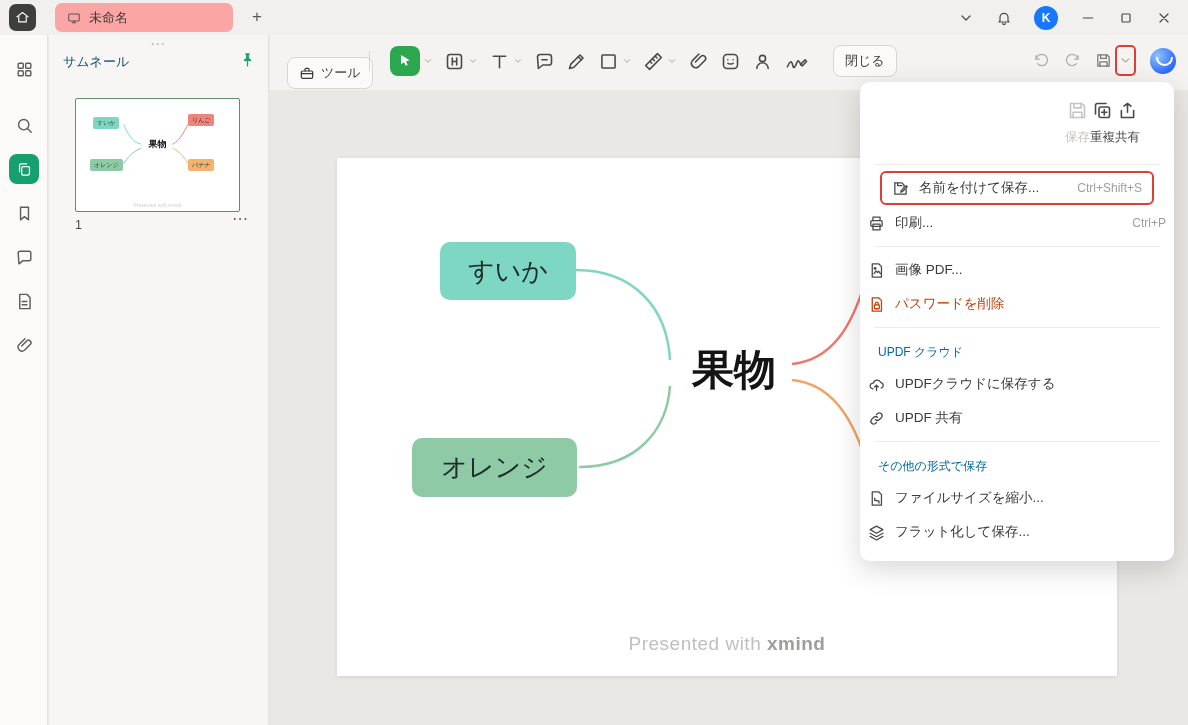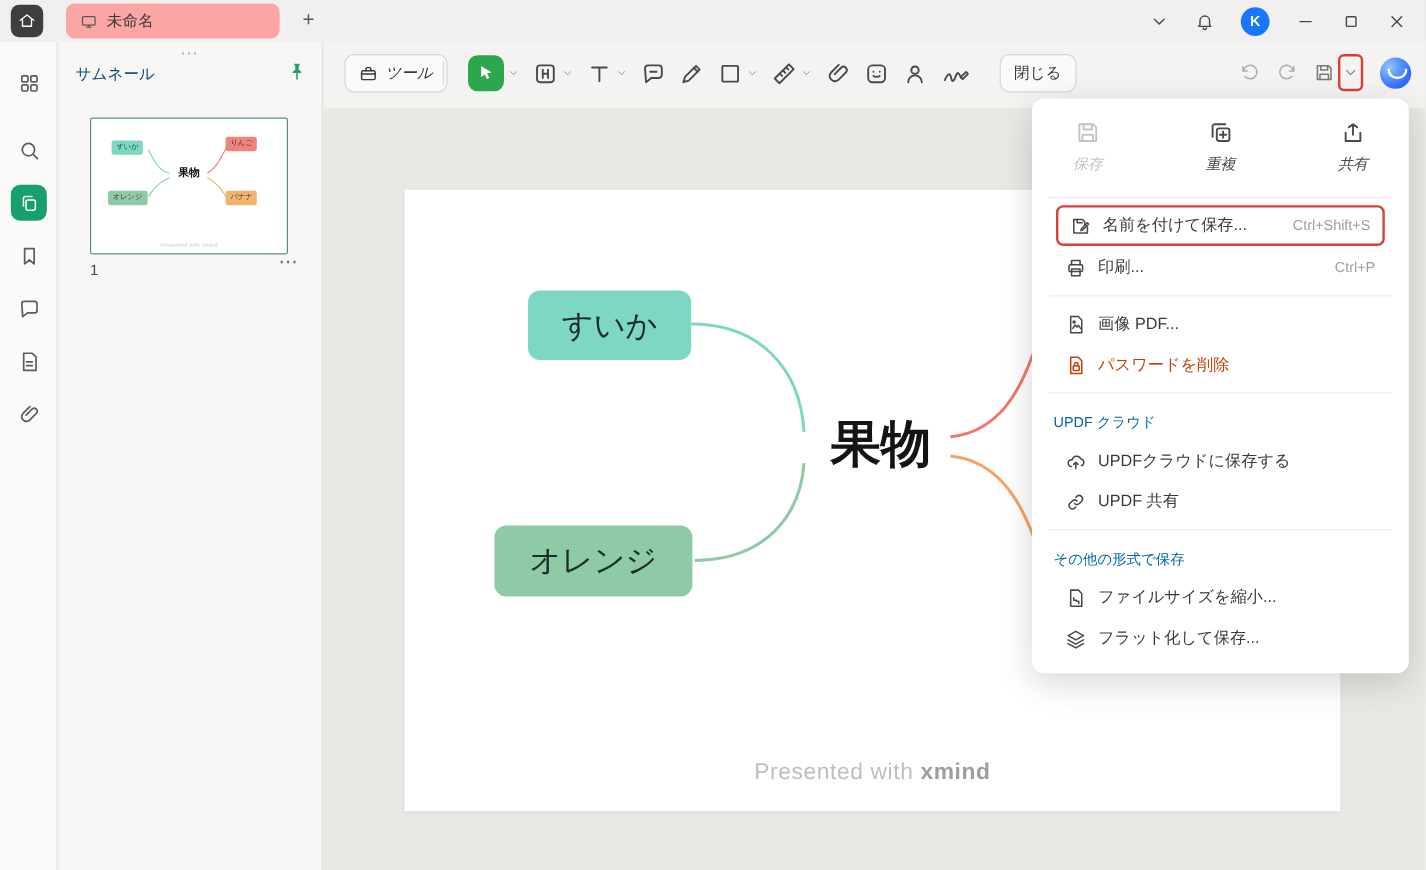--- a/index.html
+++ b/index.html
@@ -35,21 +35,21 @@
   .mini-center { position:absolute; left:50%; top:40%; transform:translate(-50%,-50%); font-size:9px; font-weight:700; color:#111; }
   .mini-svg { position:absolute; inset:0; width:100%; height:100%; }
   .mini-wm { position:absolute; bottom:3px; left:0; right:0; text-align:center; font-size:5px; color:#cfcecc; }
   .page-num { position:absolute; left:26px; top:183px; font-size:12.5px; color:#4a4947; }
   .thumb-more { position:absolute; right:20px; top:176px; font-size:16px; color:#6a6866; cursor:pointer; line-height:1; }
   
   .main { position:absolute; top:35px; left:270px; right:0; bottom:0; background:#f4f3f1; }
   .canvas { position:absolute; top:55px; left:0; right:0; bottom:0; background:#eae8e5; }
   
   .btn { background:#fbfaf9; border:1px solid #d8d6d3; border-radius:8px; display:inline-flex; align-items:center; gap:6px; padding:0 11px; height:32px; font-size:13px; color:#3a3a38; cursor:pointer; }
-  .tools-btn { position:absolute; left:17px; top:10px;font-style:italic; }
+  .tools-btn { position:absolute; left:17px; top:22px; }
   .tools-btn .ic { width:16px; height:16px; }
   .tool-sep { position:absolute; left:99px; top:16px; width:1px; height:20px; background:#d8d6d3; }
   .tool-strip { position:absolute; left:120px; top:10px; display:flex; align-items:center; gap:11px; }
   .tool { display:inline-flex; align-items:center; gap:3px; color:#4a4947; cursor:pointer; }
   .tool .ic { width:21px; height:21px; }
   .tool .chev { width:10px; height:10px; color:#8a8886; }
   .sel-box { width:30px; height:30px; border-radius:8px; background:#2ba84e; display:flex; align-items:center; justify-content:center; }
   .sel-box .ic { width:16px; height:16px; color:#fff; }
   .close-btn { margin-left:12px; }
   .right-strip { position:absolute; right:12px; top:10px; display:flex; align-items:center; gap:14px; }
@@ -64,26 +64,26 @@
   .page { position:absolute; left:67px; top:123px; width:780px; height:518px; background:#fff; box-shadow:0 1px 4px rgba(0,0,0,.10); }
   .map-svg { position:absolute; inset:0; width:100%; height:100%; }
   .center-topic { position:absolute; left:355px; top:184px; font-size:42px; font-weight:700; color:#141414; }
   .node { position:absolute; border-radius:10px; display:flex; align-items:center; justify-content:center; font-size:26px; color:#1d2e2a; }
   .node-suika { left:103px; top:84px; width:136px; height:58px; background:#7ed7c3; }
   .node-orange { left:75px; top:280px; width:165px; height:59px; background:#8ecaa5; }
   .wm { position:absolute; left:0; right:0; top:475px; text-align:center; font-size:19px; color:#c0bfbd; letter-spacing:.5px; }
   .wm b { color:#9f9e9c; }
   
   .menu { position:absolute; left:860px; top:82px; width:314px; background:#fff; border-radius:10px; box-shadow:0 8px 28px rgba(0,0,0,.16); padding:10px 0 12px; z-index:50; }
-  .ma-row { display:flex; justify-content:space-between; padding:8px 34px 12px;font-style:italic; }
+  .ma-row { display:flex; justify-content:flex-end; padding:8px 34px 12px; }
   .ma { display:flex; flex-direction:column; align-items:center; gap:8px; font-size:12.5px; color:#4a4947; cursor:pointer; }
   .ma .ic { width:21px; height:21px; }
   .ma.disabled { color:#c6c4c2; cursor:default; }
   .m-div { height:1px; background:#ececea; margin:6px 14px; }
-  .mi { display:flex; align-items:center; gap:10px; height:34px; padding:0 28px; font-size:13.5px; color:#3a3a38; cursor:pointer; }
+  .mi { display:flex; align-items:center; gap:10px; height:34px; padding:0 8px; font-size:13.5px; color:#3a3a38; cursor:pointer; }
   .mi .ic { width:17px; height:17px; color:#4a4947; }
   .mi .lab { white-space:nowrap; }
   .mi .short { margin-left:auto; font-size:12px; color:#a09e9c; }
   .mi.hl { outline:2px solid #d84038; outline-offset:-2px; border-radius:6px; margin:1px 20px; padding:0 12px; }
   .mi.disabled, .mi.disabled .ic { color:#c2410c; cursor:default; }
   .m-head { padding:10px 18px 6px; font-size:12px; color:#0369a1; }
 </style>
 </head>
 <body>
 

